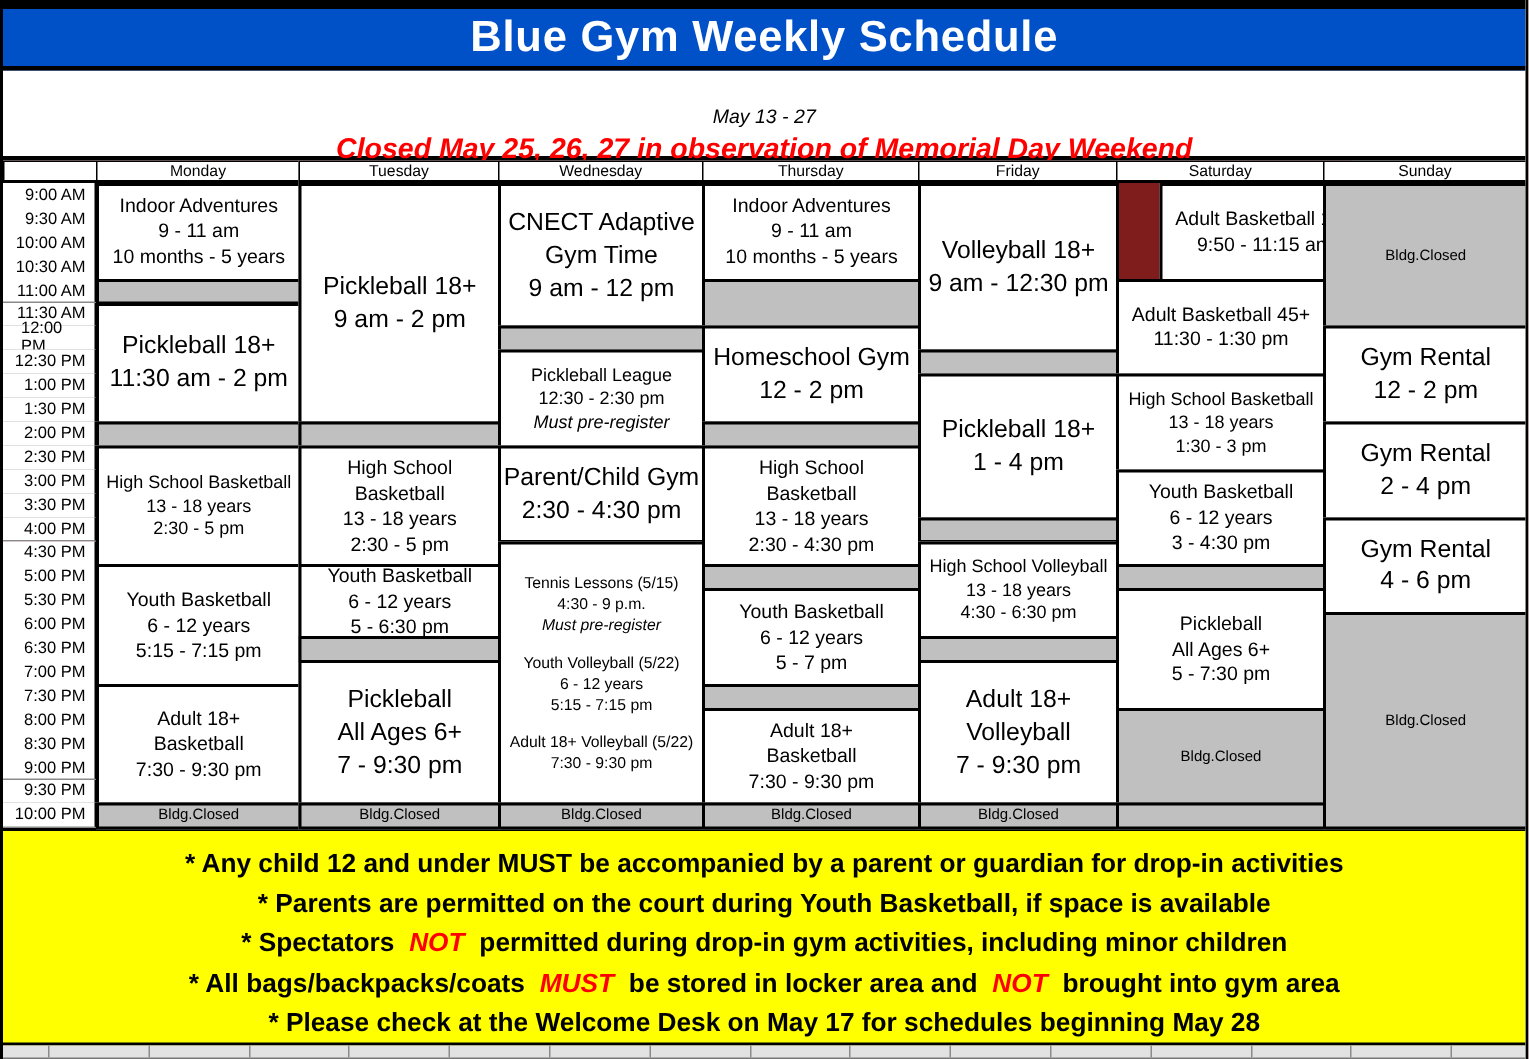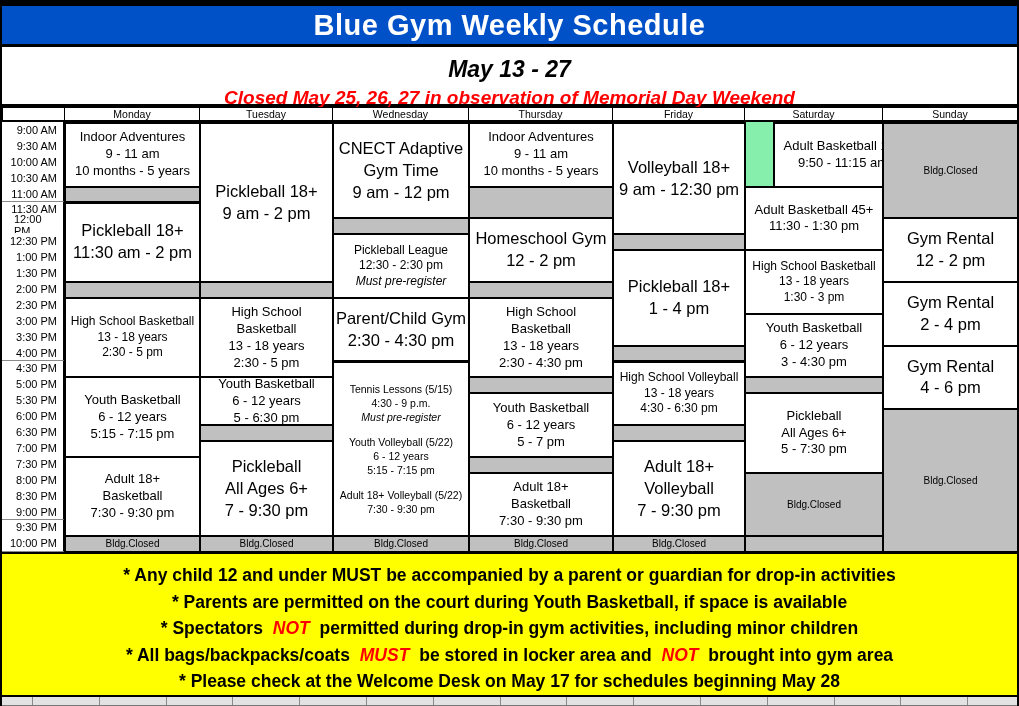--- a/index.html
+++ b/index.html
@@ -4,23 +4,23 @@
 <style>
   html,body{margin:0;padding:0;background:#fff;}
   .page{position:relative;width:1019px;height:706px;background:#fff;
         font-family:"Liberation Sans","DejaVu Sans",sans-serif;overflow:hidden;
         border-left:2px solid #000;border-right:2px solid #000;box-sizing:border-box;}
   .top-black{height:6px;background:#000;}
   .title-bar{height:38px;background:#0050C8;border-bottom:3px solid #000;
              display:flex;align-items:center;justify-content:center;}
   .title-bar h1{margin:0;color:#fff;font-size:29px;font-weight:bold;letter-spacing:.5px;}
   .subtitle-zone{height:60px;text-align:center;border-bottom:3px solid #000;box-sizing:border-box;}
-  .date-range{font-size:23px;font-weight:bold;font-style:italic;color:#000;padding-top:9px;}
+  .date-range{font-size:13px;font-weight:normal;font-style:italic;color:#000;padding-top:23px;}
   .closure{font-size:19px;font-weight:bold;font-style:italic;color:#FF0000;padding-top:4px;}
-  .grid{position:relative;width:899px;height:445px;background:#86efac;}
+  .grid{position:relative;width:899px;height:445px;background:#7f1d1d;}
   .dayhead,.corner{position:absolute;box-sizing:border-box;border:1px solid #000;border-bottom-width:2px;
         background:#fff;font-size:10.5px;display:flex;align-items:center;justify-content:center;}
   .time-cell{position:absolute;box-sizing:border-box;background:#fff;border-bottom:1px solid #8a8a8a;
         border-right:2px solid #000;font-size:11px;display:flex;align-items:center;justify-content:flex-end;
         padding-right:6px;color:#000;}
   .cell{position:absolute;box-sizing:border-box;border:2px solid #000;background:#fff;overflow:hidden;
         display:flex;flex-direction:column;justify-content:center;align-items:center;text-align:center;color:#000;}
   .cell.closed{background:#C0C0C0;}
   .cell div{white-space:nowrap;}
   .sz-lg{font-size:16.5px;line-height:1.32;}

